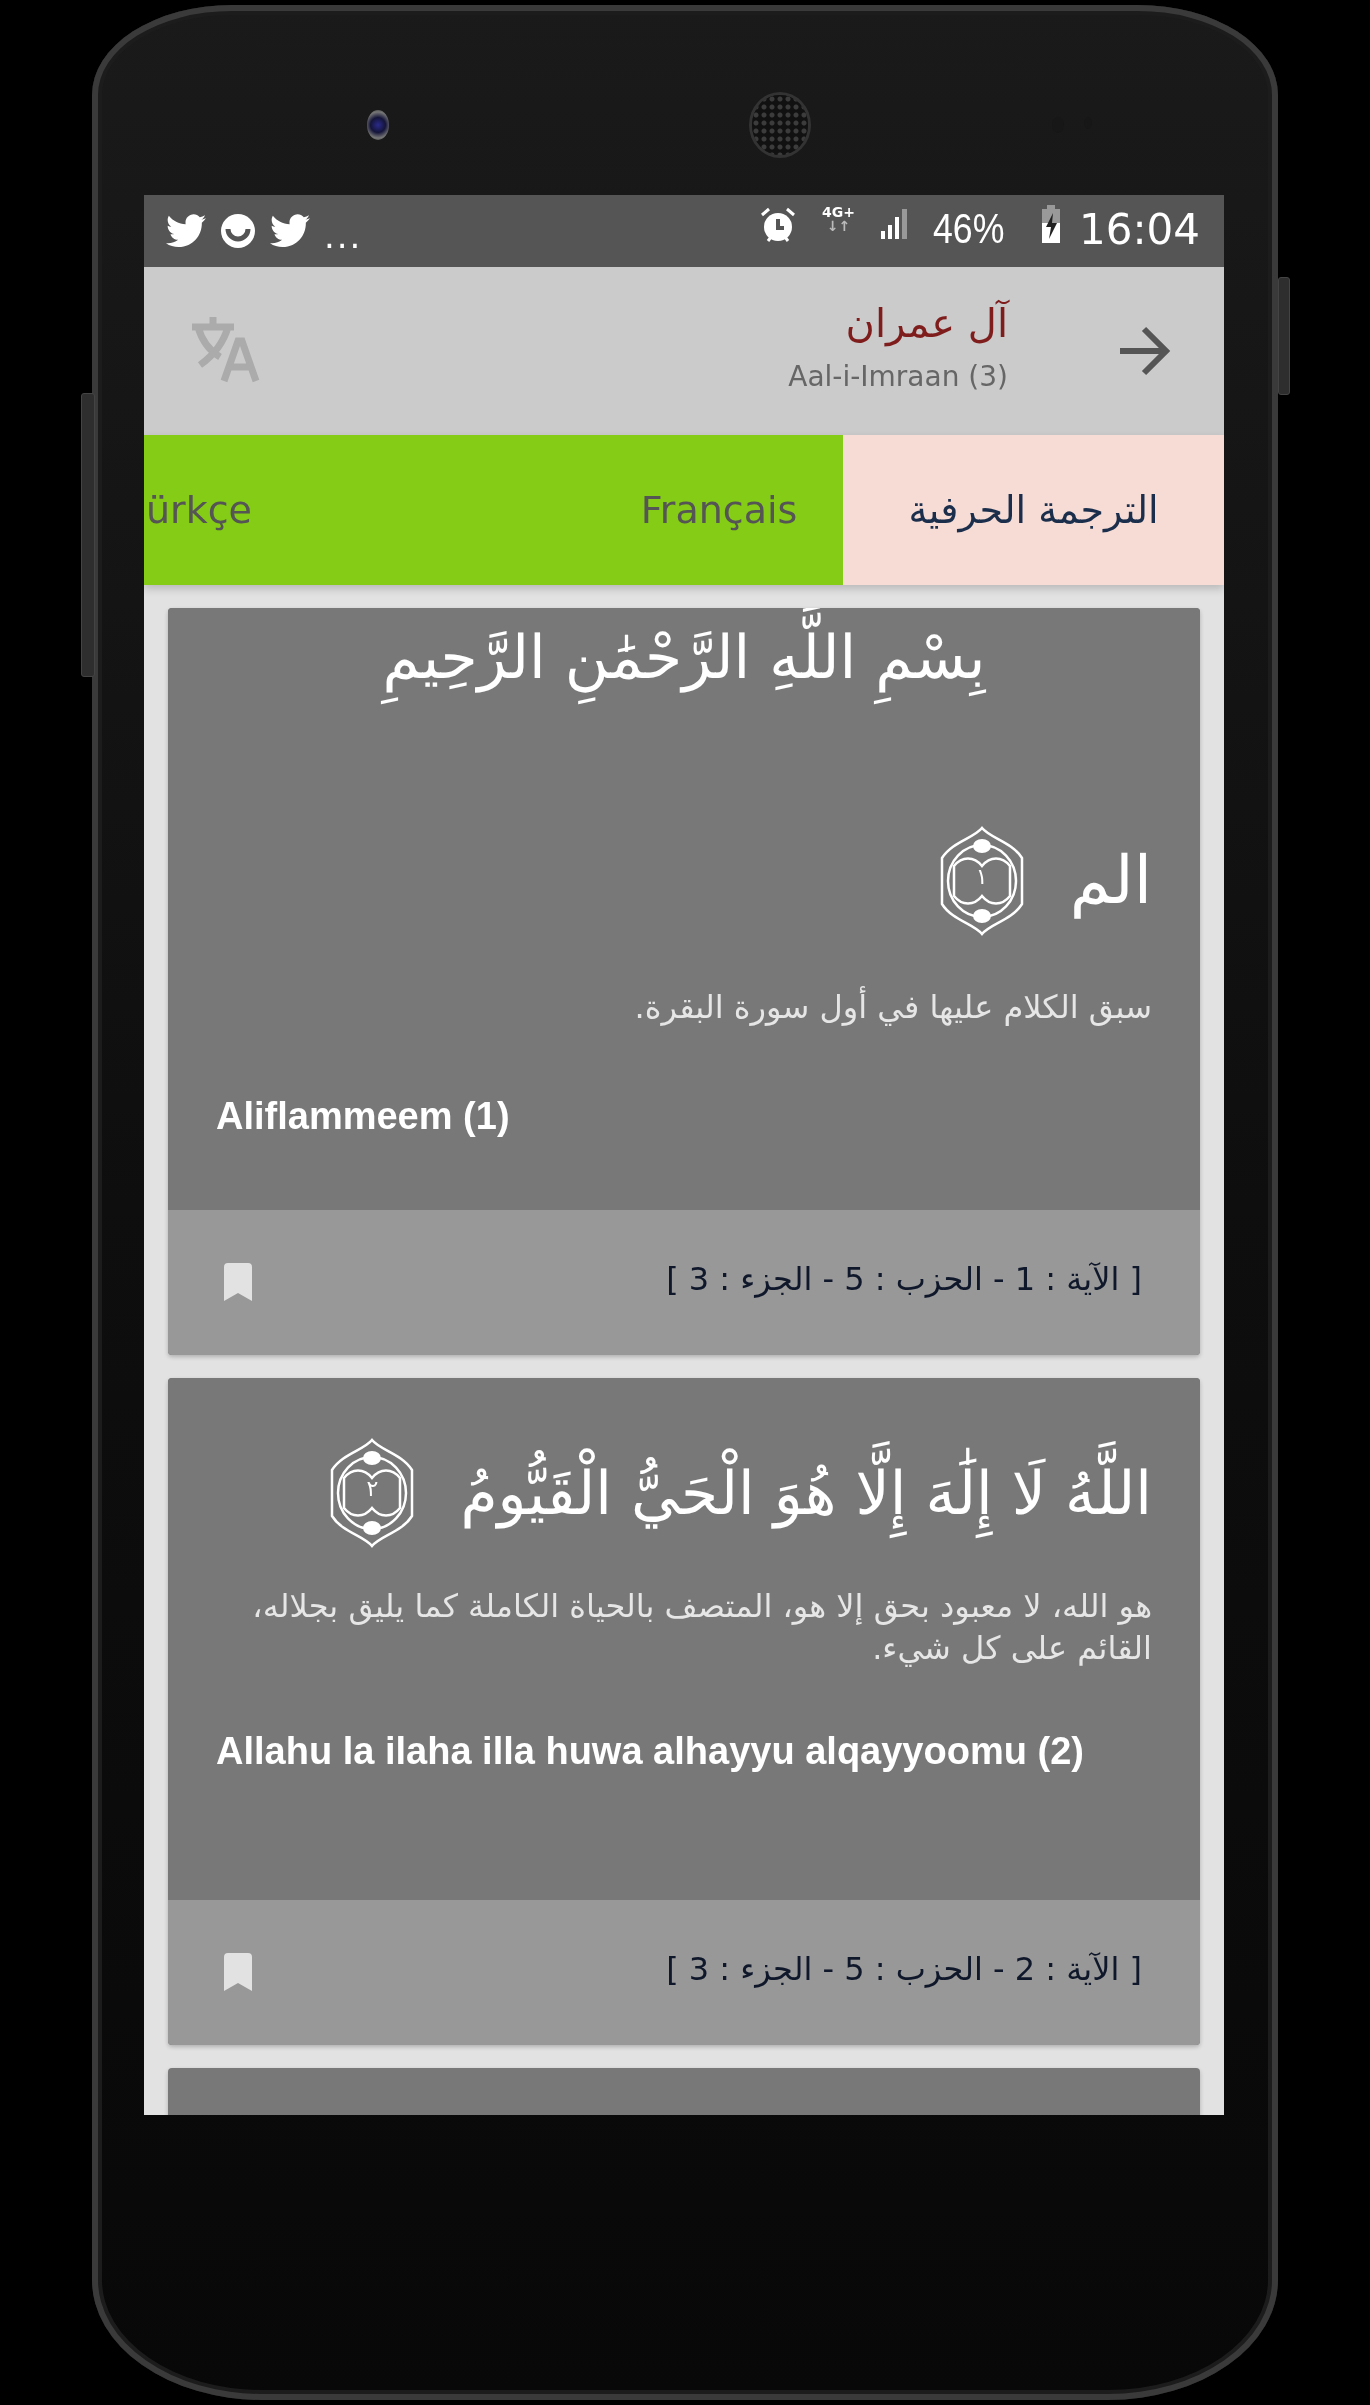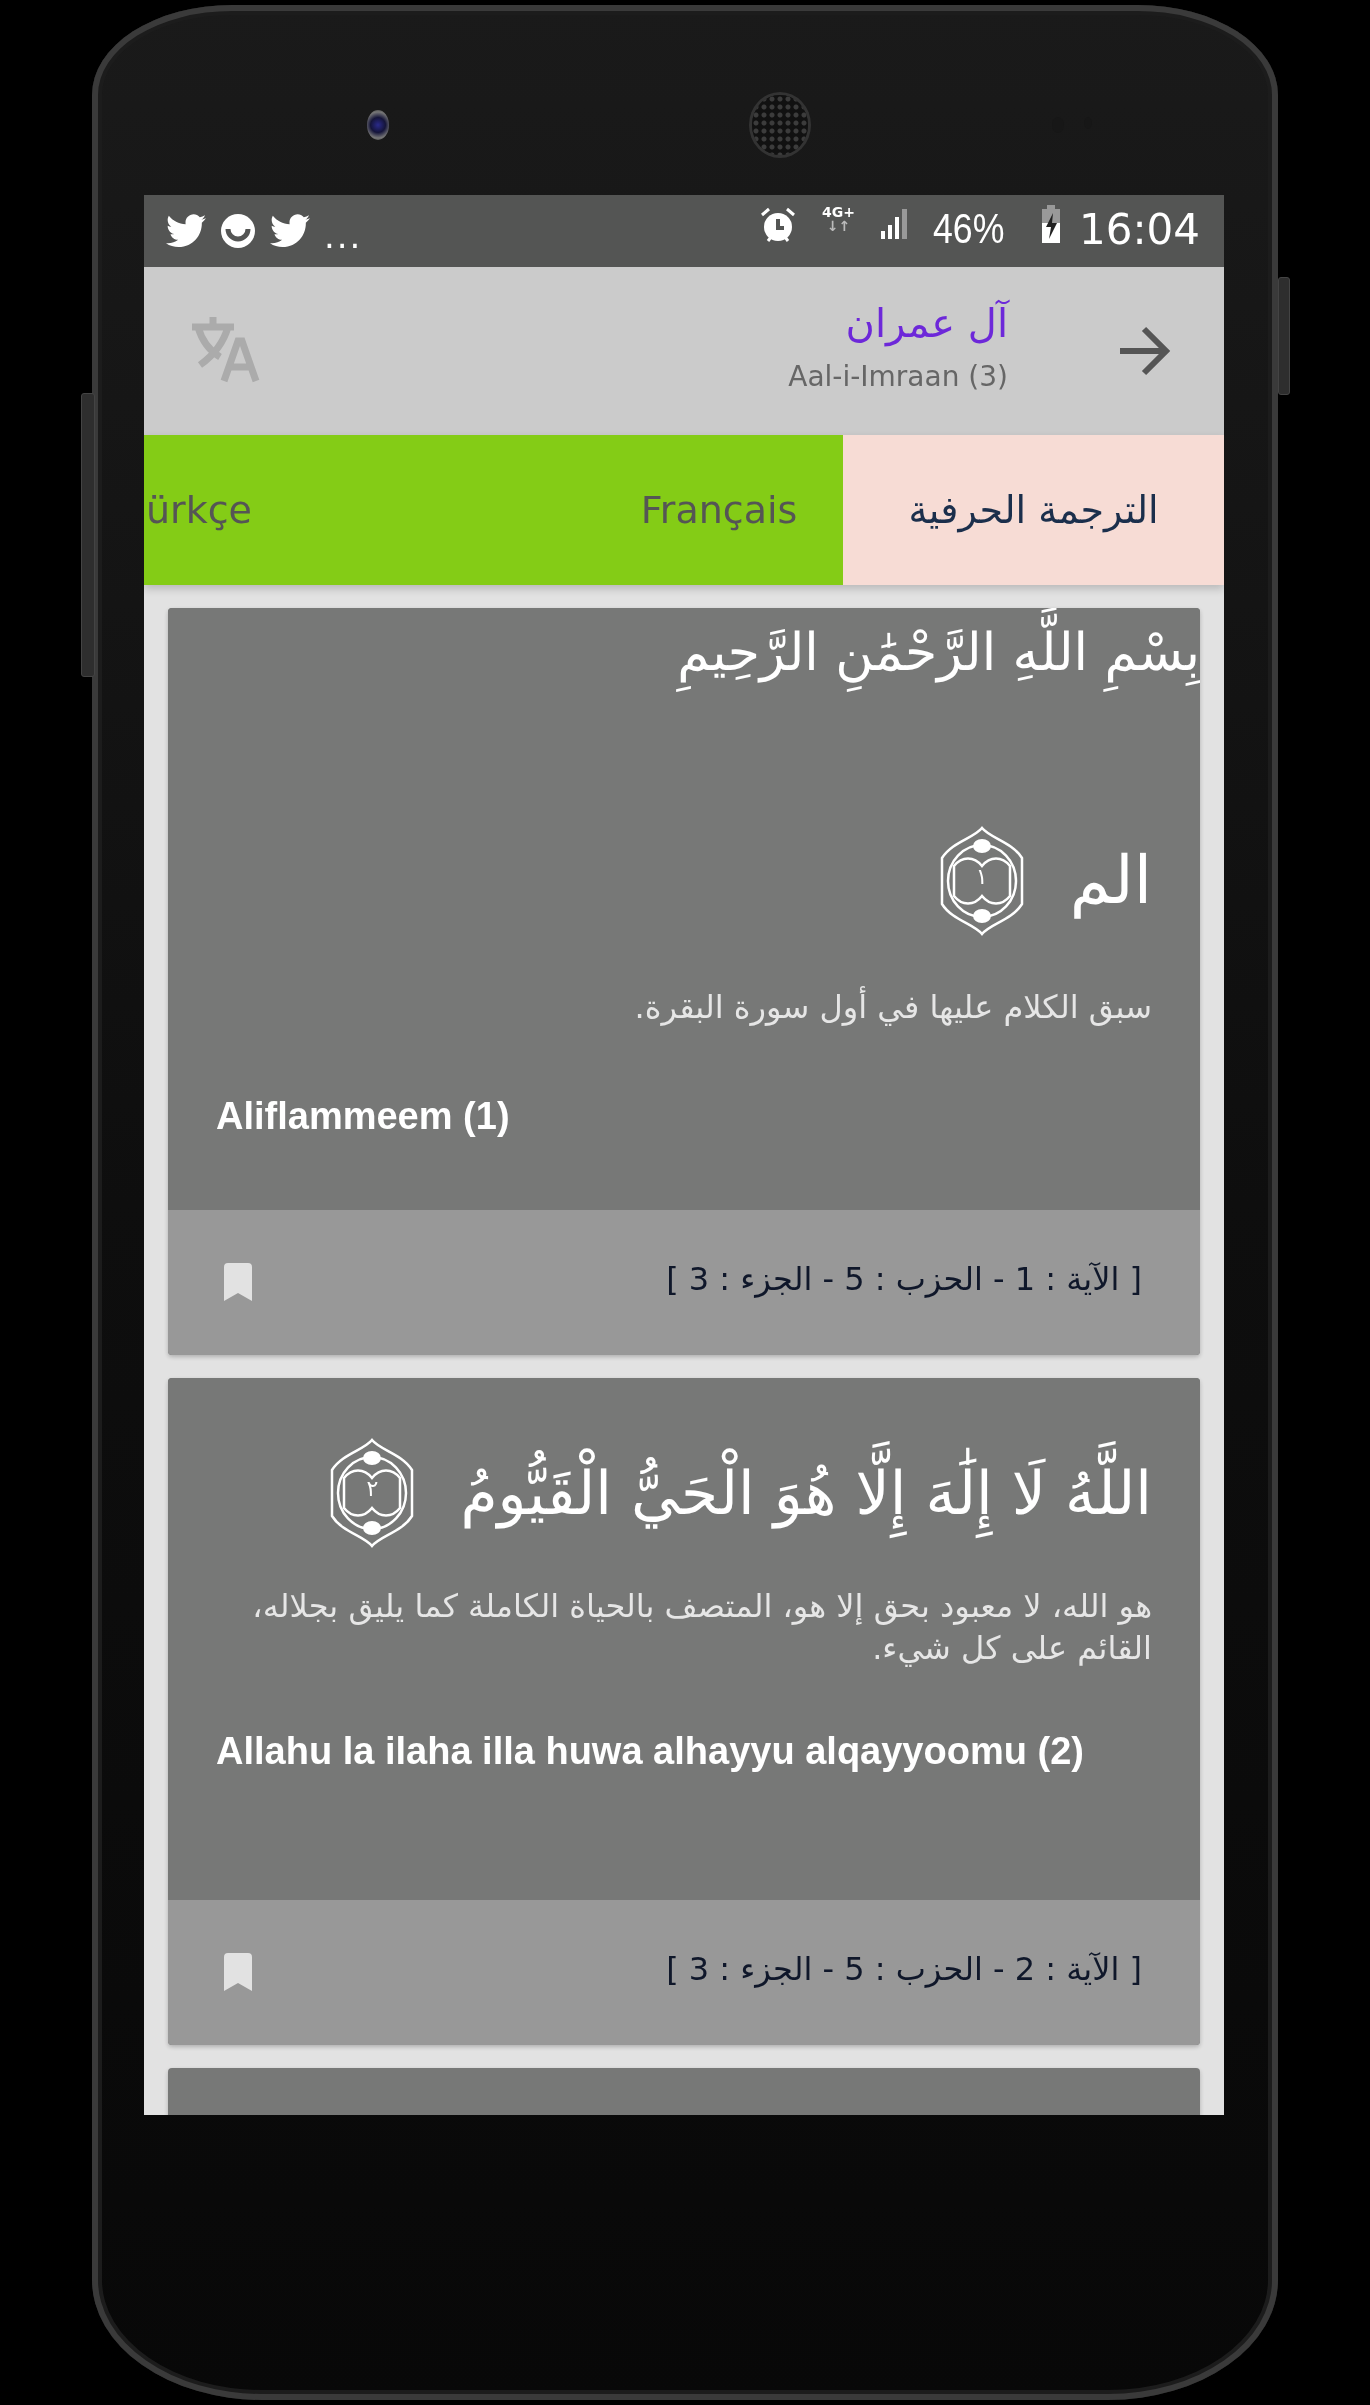--- a/index.html
+++ b/index.html
@@ -37,39 +37,39 @@
   .sb-icon { display:inline-flex; align-items:center; justify-content:center; }
   .sb-more { font-size:34px; line-height:34px; letter-spacing:2px; margin-top:10px; }
   .sb-text { font-family:"Liberation Sans Narrow","Liberation Sans", sans-serif; font-size:42px; transform:scaleX(.85); transform-origin:left center; }
   .sb-time { font-size:42px; margin-left:-6px; }
   .sb-4g { font-size:14px; line-height:14px; text-align:center; font-weight:bold; }
 
   
   .appbar { position:absolute; left:0; top:72px; width:1080px; height:168px; background:#cbcbcb; }
   .translate-icon { position:absolute; left:44px; top:48px; width:72px; height:70px; }
   .title-block { position:absolute; right:216px; top:28px; text-align:right; }
-  .title-ar { font-size:40px; color:#6d28d9; line-height:56px; direction:rtl; }
+  .title-ar { font-size:40px; color:#7f1d1d; line-height:56px; direction:rtl; }
   .title-en { font-size:28px; color:#666; line-height:40px; margin-top:6px; }
   .back-arrow { position:absolute; right:52px; top:58px; width:56px; height:52px; }
 
   
   .tabs { position:absolute; left:0; top:240px; width:1080px; height:150px; background:#84cc16;
           box-shadow:0 4px 8px rgba(0,0,0,.18); z-index:2; }
   .tab { position:absolute; top:0; height:150px; display:flex; align-items:center; justify-content:center;
          font-size:38px; color:#555; white-space:nowrap; }
   .tab.selected { background:#f7dcd5; color:#1b2f4c; }
 
   
   .list { position:absolute; left:0; top:390px; width:1080px; height:1530px; background:#e2e2e2; }
   .card { position:absolute; left:24px; width:1032px; border-radius:4px; overflow:hidden;
           box-shadow:0 2px 4px rgba(0,0,0,.22); background:#777877; }
   .card-body { position:relative; background:#777877; }
   .card-footer { position:relative; background:#989898; height:145px; }
-  .bismillah { position:absolute; left:0; right:0; top:14px; color:#fff;
-               font-family:"DejaVu Serif", serif; font-size:52px; direction:rtl; letter-spacing:-2px; }
+  .bismillah { position:absolute; left:0; right:0; top:14px; text-align:center; color:#fff;
+               font-family:"DejaVu Serif", serif; font-size:60px; direction:rtl; letter-spacing:-2px; }
   .ayah-row { position:absolute; right:48px; display:flex; align-items:center; gap:40px; direction:rtl; }
   .ayah-text { color:#fff; font-family:"DejaVu Serif", serif; font-size:60px; line-height:80px; white-space:nowrap; }
   .ayah-marker { position:relative; width:96px; height:110px; }
   .ayah-marker svg { position:absolute; left:0; top:0; }
   .ayah-marker .num { position:absolute; left:0; right:0; top:38px; text-align:center; color:#fff; font-size:22px; }
   .tafsir { position:absolute; right:48px; left:48px; color:#e6e6e6; font-size:32px; line-height:42px;
             direction:rtl; text-align:right; }
   .translit { position:absolute; left:48px; right:48px; color:#fff; font-size:38px; font-weight:bold; line-height:48px;
               font-family:"Liberation Sans", sans-serif; }
   .bookmark { position:absolute; left:56px; width:28px; height:38px; }

